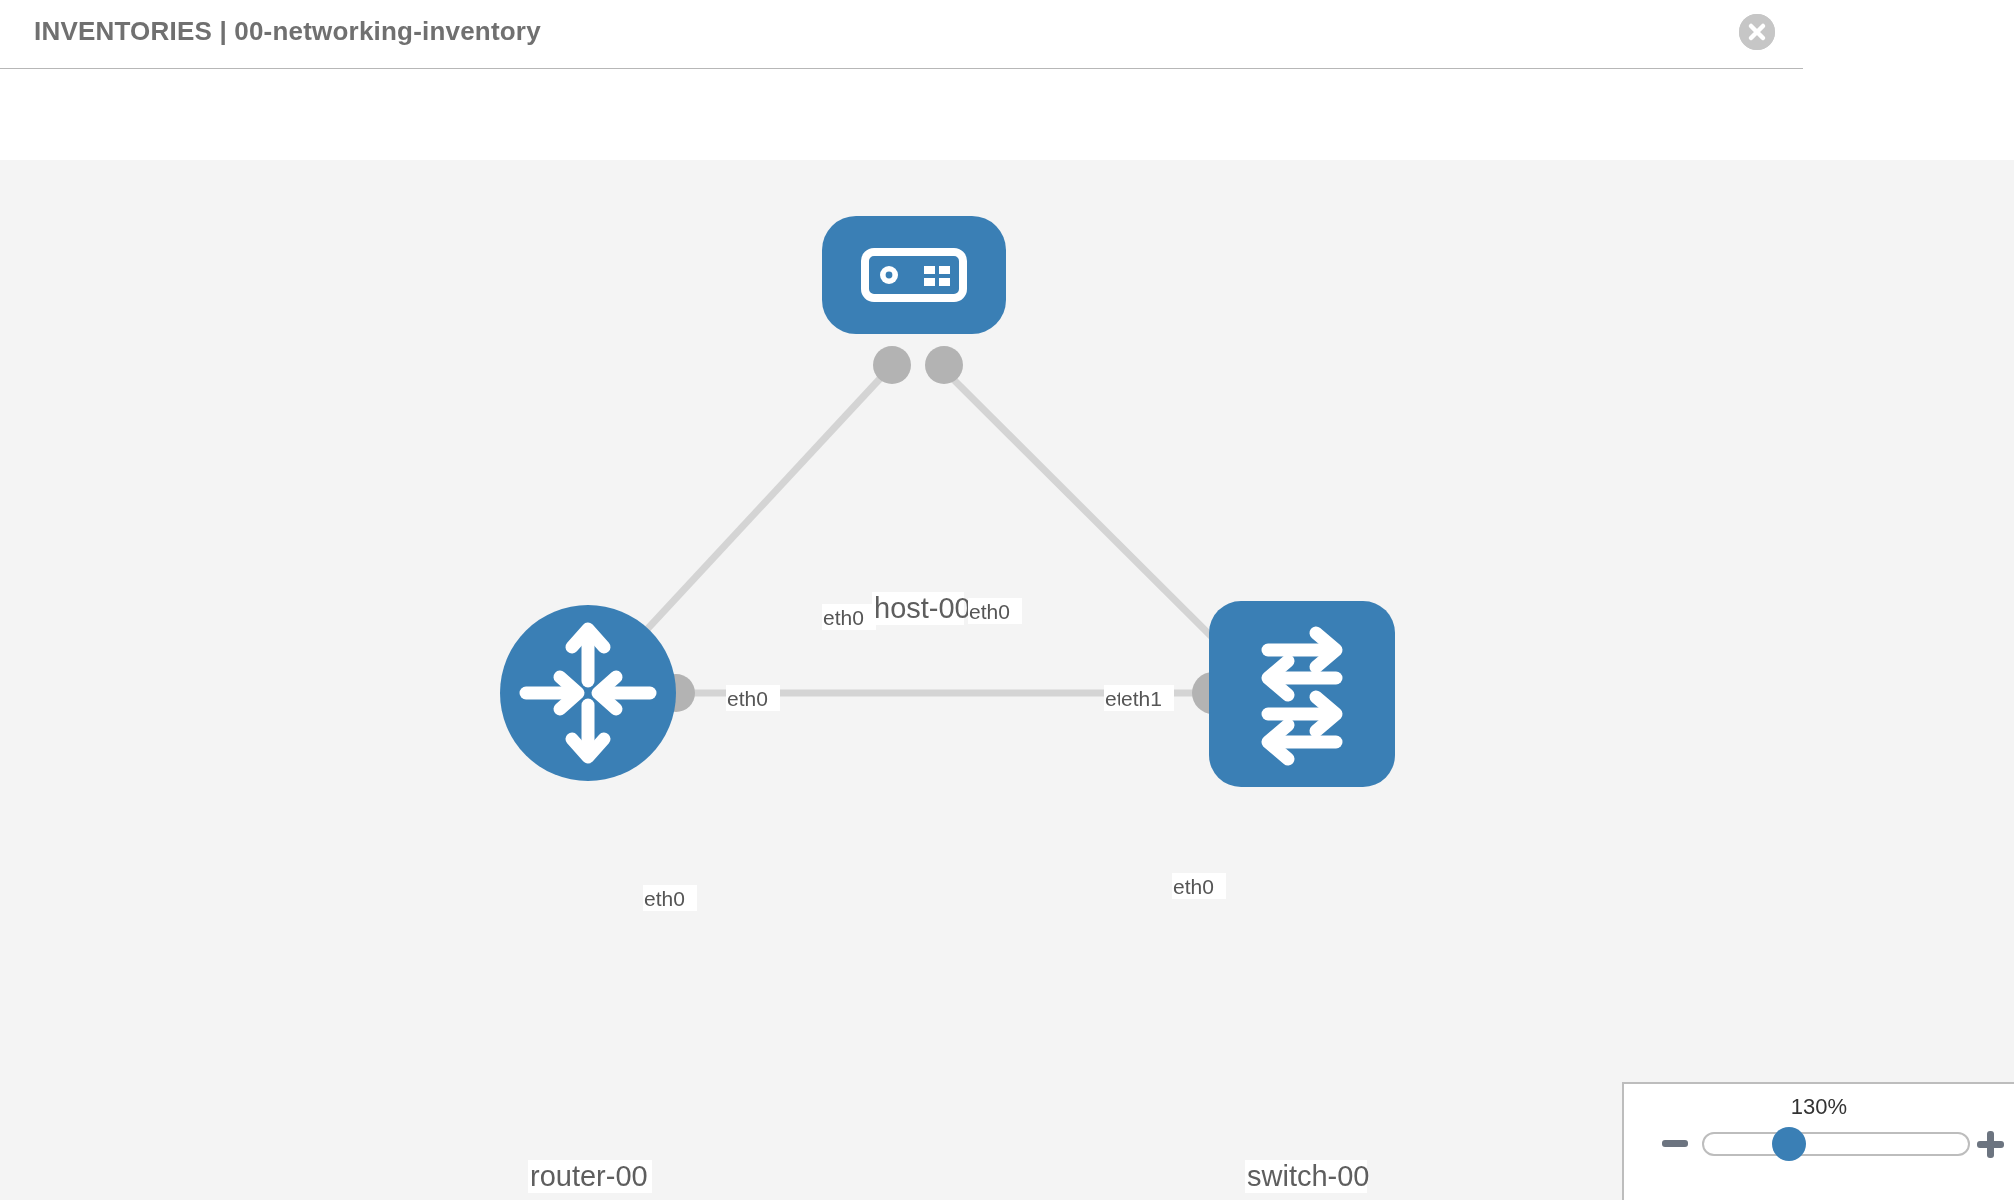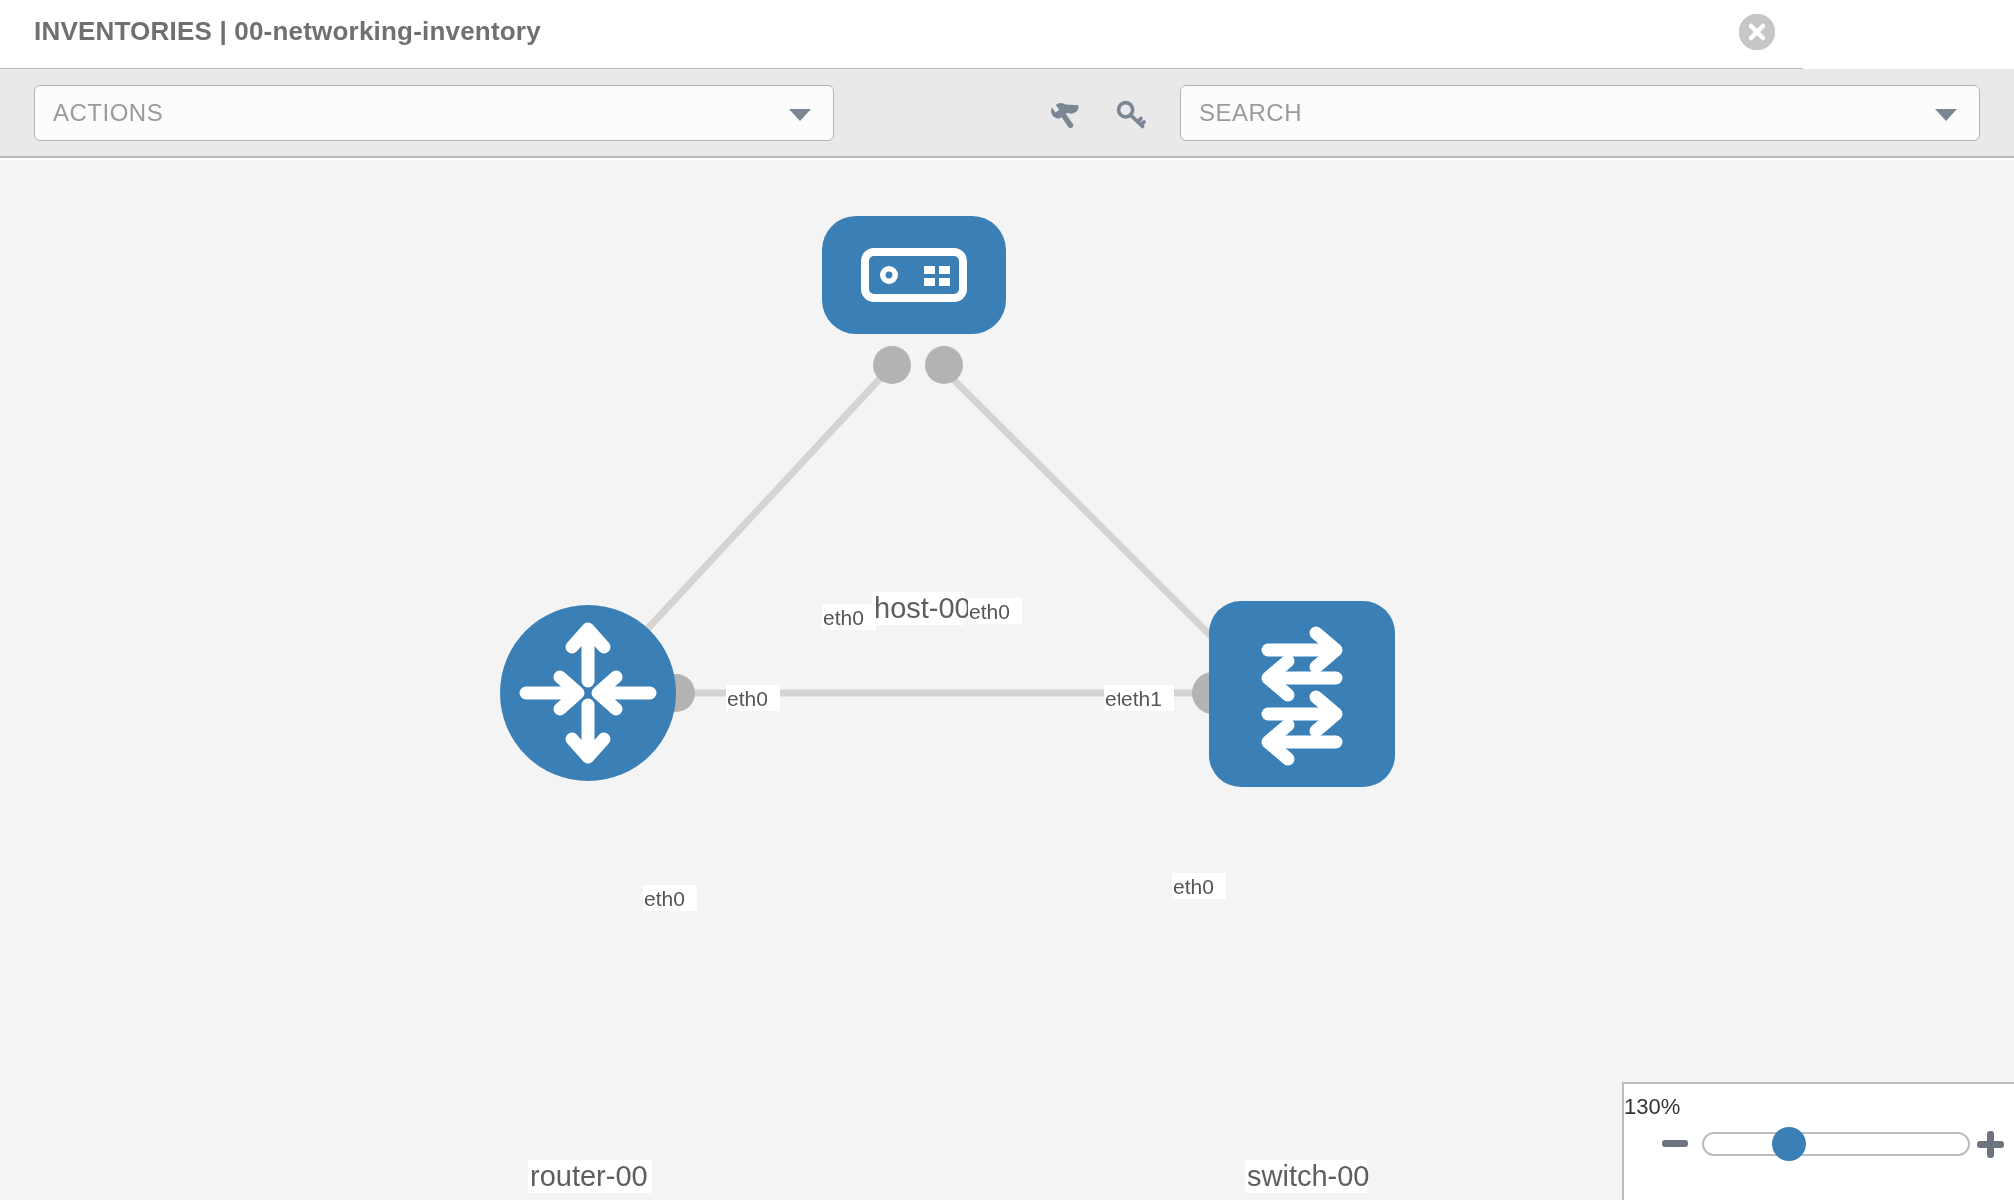--- a/index.html
+++ b/index.html
@@ -137,20 +137,21 @@
     position: absolute;
     left: 1622px; top: 1082px;
     width: 392px; height: 118px;
     background: #ffffff;
     border-top: 2px solid #bdbdbd;
     border-left: 2px solid #bdbdbd;
   }
   .zoom-pct {
     position: absolute;
     top: 10px; left: 0; right: 0;
+    text-align: center;
     font-size: 22px;
     color: #333333;
   }
   .zoom-minus {
     position: absolute;
     left: 38px; top: 56px;
     width: 26px; height: 7px;
     border-radius: 3px;
     background: #6c7480;
     cursor: pointer;
@@ -195,45 +196,20 @@
   <div class="header">
     <div class="header-title">INVENTORIES | 00-networking-inventory</div>
     <div class="close-btn">
       <svg width="36" height="36" viewBox="0 0 36 36" aria-hidden="true">
         <circle cx="18" cy="18" r="18" fill="#c6c6c6"></circle>
         <path d="M12 12 L24 24 M24 12 L12 24" stroke="#ffffff" stroke-width="4.5" stroke-linecap="round"></path>
       </svg>
     </div>
   </div>
 
-  <div class="toolbar">
-
-    <div class="actions-select">
-      <span class="label">ACTIONS</span>
-      <span class="caret"></span>
-    </div>
-
-    <div class="tool-icon tool-wrench">
-      <svg width="34" height="34" viewBox="0 0 24 24" aria-hidden="true">
-        <path d="M20.3 4.2a5.2 5.2 0 0 1-6.6 6.6l-1.1 1.1 6.0 6.0a1.9 1.9 0 0 1-2.7 2.7l-6.0-6.0-1.1 1.1A5.2 5.2 0 0 1 2.2 9.1l3.0 3.0 2.3-2.3-3.0-3.0a5.2 5.2 0 0 1 6.6-1.5z" fill="#7b8694" transform="rotate(10 12 12)"></path>
-      </svg>
-    </div>
-
-    <div class="tool-icon tool-key">
-      <svg width="34" height="34" viewBox="0 0 24 24" aria-hidden="true">
-        <circle cx="8.2" cy="9.0" r="5.0" fill="none" stroke="#7b8694" stroke-width="2.6"></circle>
-        <path d="M11.6 12.6 L20.2 20.8 M16.6 17.4 L19.0 15.2 M19.0 19.6 L21.2 17.6" stroke="#7b8694" stroke-width="2.6" stroke-linecap="round" fill="none"></path>
-      </svg>
-    </div>
-
-    <div class="search-box">
-      <span class="label">SEARCH</span>
-      <span class="caret"></span>
-    </div>
-  </div>
 
   <div class="canvas">
     <svg id="topology-svg" viewBox="0 0 2014 1040">
 
       <defs>
 
         <g id="icon-router-arrows">
 
           <path d="M0,-12 L0,-62" stroke="#ffffff" stroke-width="13" stroke-linecap="round"></path>
           <path d="M-16,-46 L0,-64 L16,-46" stroke="#ffffff" stroke-width="13" stroke-linecap="round" stroke-linejoin="round" fill="none"></path>

